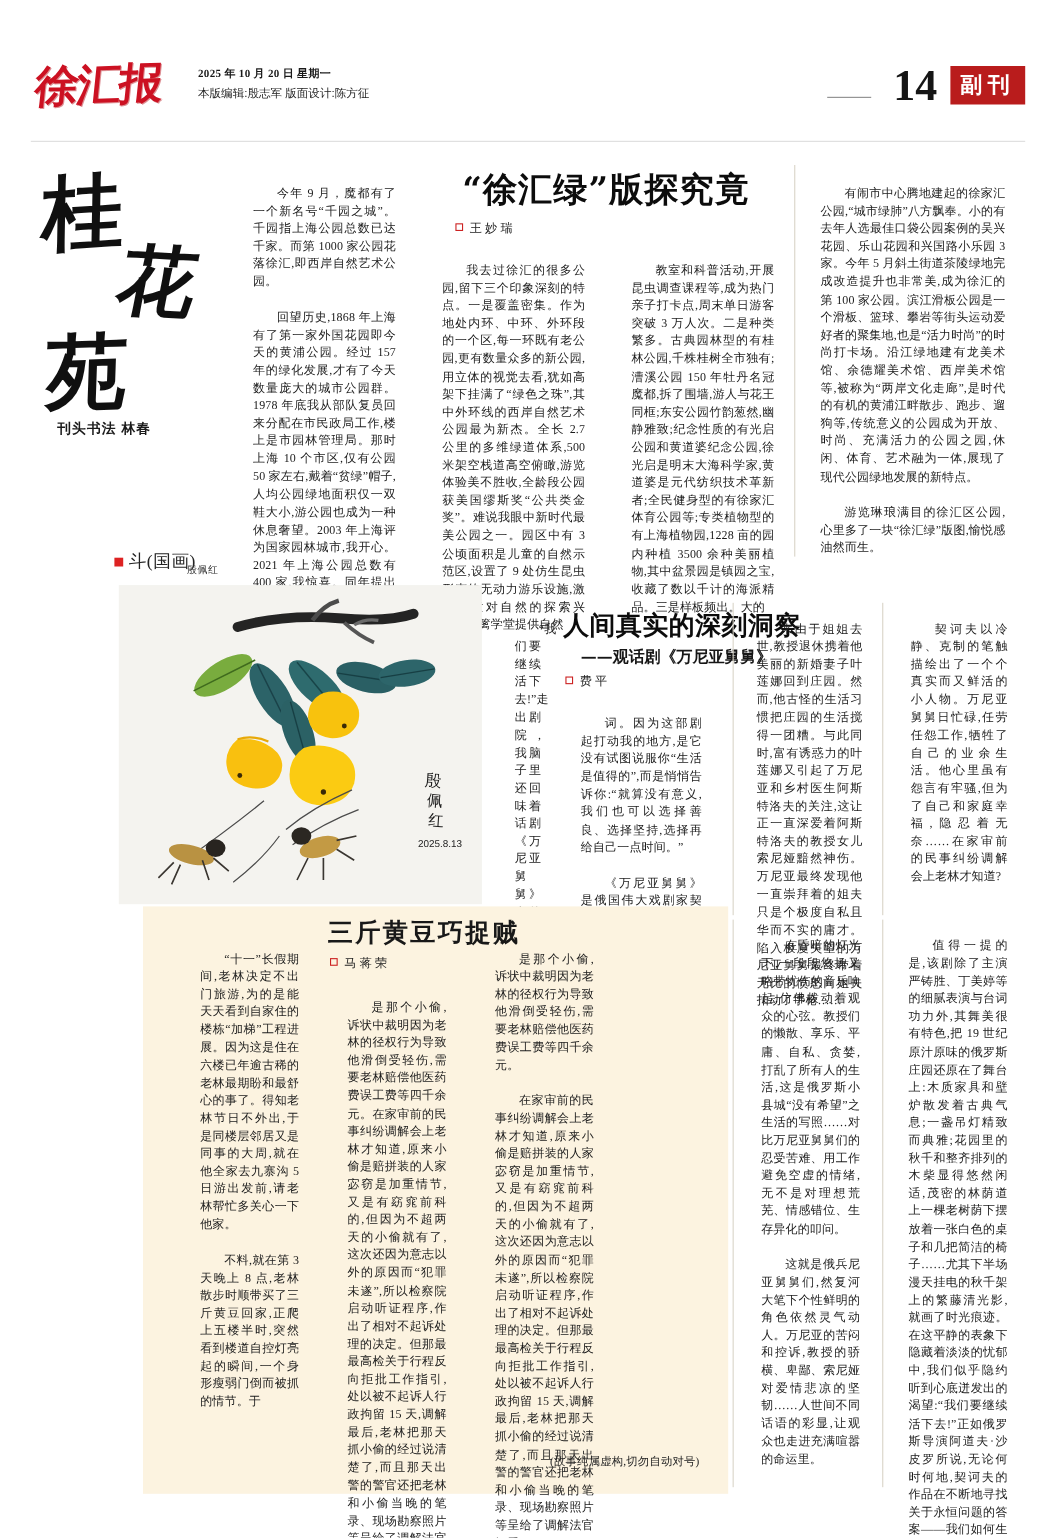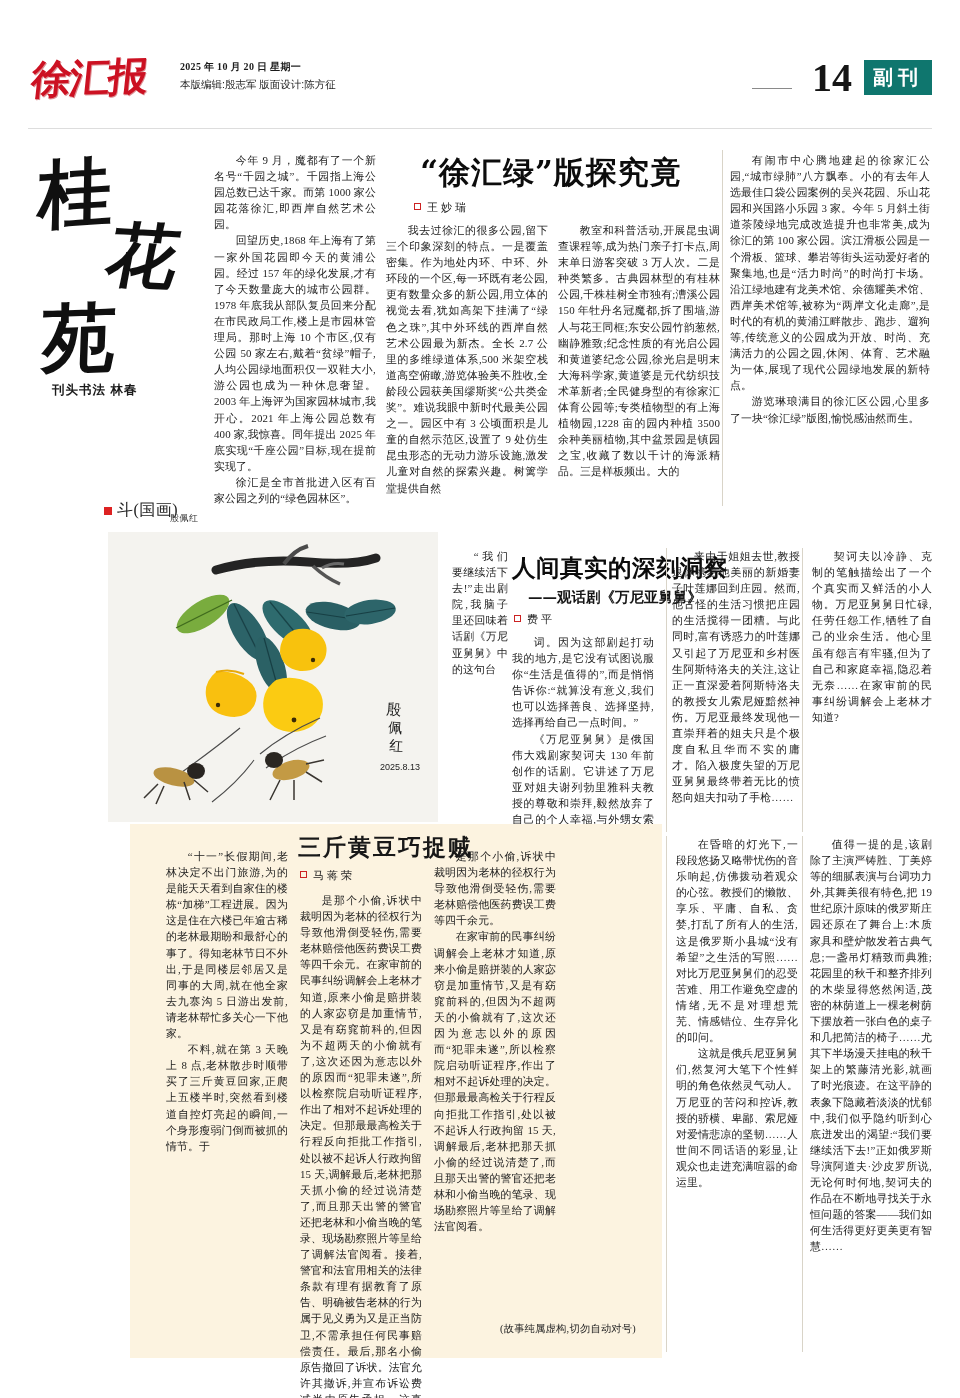--- a/index.html
+++ b/index.html
@@ -36,21 +36,21 @@
     position:absolute; left:752px; top:36px; width:40px; height:1px;
     background:#8a8a8a;
   }
   .page-num {
     position:absolute; right:108px; top:4px;
     font-size:40px; font-weight:bold; color:#151515;
     font-family:"Liberation Serif", serif; line-height:44px;
   }
   .section-badge {
     position:absolute; right:28px; top:8px;
-    background:#0f766e; color:#fff;
+    background:#b91c1c; color:#fff;
     padding:5px 9px 6px 9px; font-size:20px; font-weight:bold;
     font-family:"DejaVu Serif", serif; letter-spacing:5px;
     line-height:24px;
   }
 
   
   .hrule-top { position:absolute; left:28px; top:128px; width:904px; height:1px; background:#ddd; }
 
   
   .calli-block { position:absolute; left:34px; top:142px; width:168px; height:270px; }
@@ -89,21 +89,21 @@
 
   
   .col {
     position:absolute;
     font-size:10.9px; line-height:16.1px;
     color:#1b1b1b; text-align:justify;
     font-family:"Liberation Serif","DejaVu Serif", serif;
     letter-spacing:.15px;
     text-justify: inter-character;
   }
-  .col p { text-indent:2em; margin:0; }
+  .col p { text-indent:2em; margin:16px; }
 
   
   .a1c1 { left:214px; top:152px; width:162px; height:352px; }
   .a1c2 { left:386px; top:222px; width:162px; height:282px; }
   .a1c3 { left:558px; top:222px; width:162px; height:282px; }
   .a1c4 { left:730px; top:152px; width:200px; height:352px; }
 
   
   .vrule { position:absolute; width:1px; background:#d9d4c8; }
 

